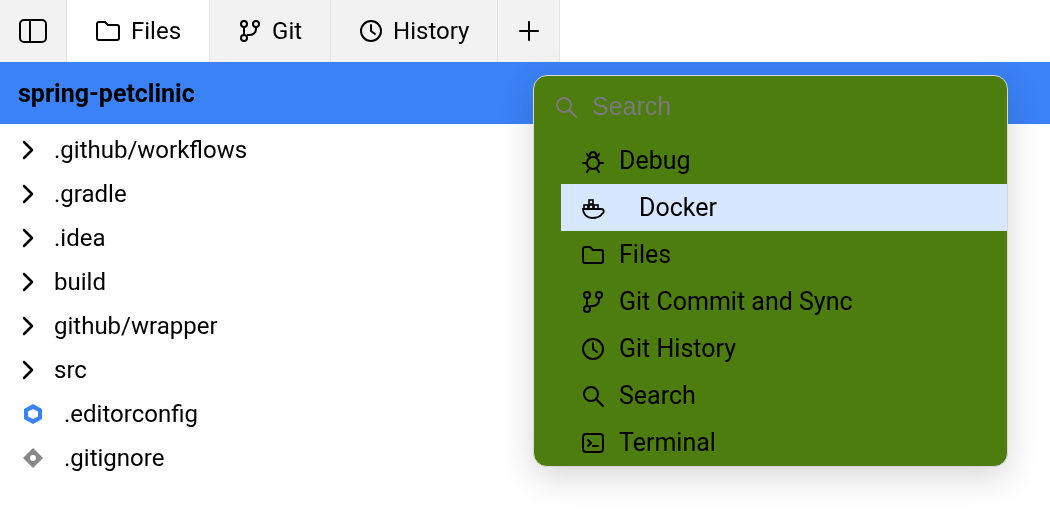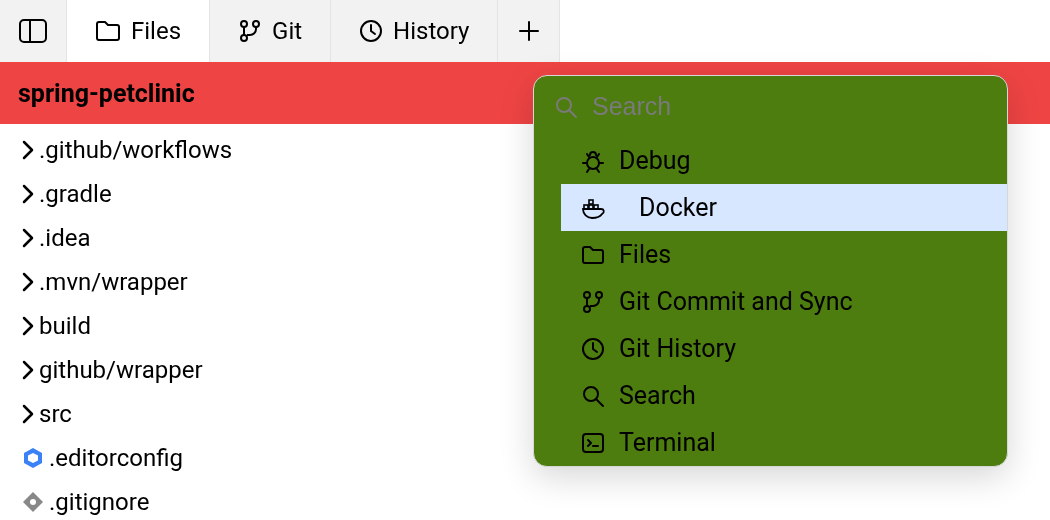--- a/index.html
+++ b/index.html
@@ -5,24 +5,24 @@
   * { box-sizing: border-box; margin: 0; padding: 0; }
   html, body { width: 1050px; height: 520px; font-family: -apple-system, "Segoe UI", Roboto, Arial, sans-serif; background: #fff; overflow: hidden; position: relative; }
 
   .toolbar { display: flex; align-items: stretch; height: 62px; background: #f2f2f2; position: relative; }
   .toolbar-left-btn { width: 67px; display:flex; align-items:center; justify-content:center; border-right: 1px solid #e4e4e4; }
   .tab { display:flex; align-items:center; gap:10px; padding: 0 28px; font-size: 24px; color:#000; border-right:1px solid #e4e4e4; }
   .tab.active { background:#fff; }
   .tab-plus { width: 62px; display:flex; align-items:center; justify-content:center; border-right:1px solid #e4e4e4; }
   .toolbar-rest { flex:1; background:#fff; }
 
-  .project-header { height: 62px; display:flex; align-items:center; padding:0 18px; font-size:25px; font-weight:700; background:#ef4444; }
+  .project-header { height: 62px; display:flex; align-items:center; padding:0 18px; font-size:25px; font-weight:700; background:#3b82f6; }
 
   .tree { padding: 4px 0 0 0; }
-  .tree-row { display:flex; align-items:center; height: 44px; padding-left: 22px; font-size: 24px; color:#000; gap:5px; }
+  .tree-row { display:flex; align-items:center; height: 44px; padding-left: 22px; font-size: 24px; color:#000; gap:20px; }
 
   .icon { display:inline-flex; align-items:center; justify-content:center; flex-shrink:0; }
 
   .popup { position:absolute; left: 533px; top: 75px; width: 475px; background:#4d7c0f; border:1px solid #d7d7d7; border-radius:14px; box-shadow: 0 10px 34px rgba(0,0,0,0.16); overflow:hidden; }
   .popup-search { display:flex; align-items:center; gap:14px; padding: 16px 20px; }
   .popup-search svg { flex-shrink:0; }
   .popup-search-input { border:none; outline:none; font-size:25px; color:#000; background:transparent; flex:1; }
   .popup-search-input::placeholder { color:#7a7a7a; }
   .popup-list { }
   .popup-item { display:flex; align-items:center; gap:14px; padding: 9px 20px; font-size:25px; color:#000;margin-left:27px; }
@@ -111,28 +111,20 @@
         </svg>
       </span>
     <span>.idea</span>
   </div>
   <div class="tree-row">
     <span class="icon">
         <svg width="12" height="20" viewBox="0 0 12 20">
           <path d="M2 2 l8 8 -8 8" fill="none" stroke="#000" stroke-width="2.5" stroke-linecap="round" stroke-linejoin="round"></path>
         </svg>
       </span>
-    <span>.mvn/wrapper</span>
-  </div>
-  <div class="tree-row">
-    <span class="icon">
-        <svg width="12" height="20" viewBox="0 0 12 20">
-          <path d="M2 2 l8 8 -8 8" fill="none" stroke="#000" stroke-width="2.5" stroke-linecap="round" stroke-linejoin="round"></path>
-        </svg>
-      </span>
     <span>build</span>
   </div>
   <div class="tree-row">
     <span class="icon">
         <svg width="12" height="20" viewBox="0 0 12 20">
           <path d="M2 2 l8 8 -8 8" fill="none" stroke="#000" stroke-width="2.5" stroke-linecap="round" stroke-linejoin="round"></path>
         </svg>
       </span>
     <span>github/wrapper</span>
   </div>

